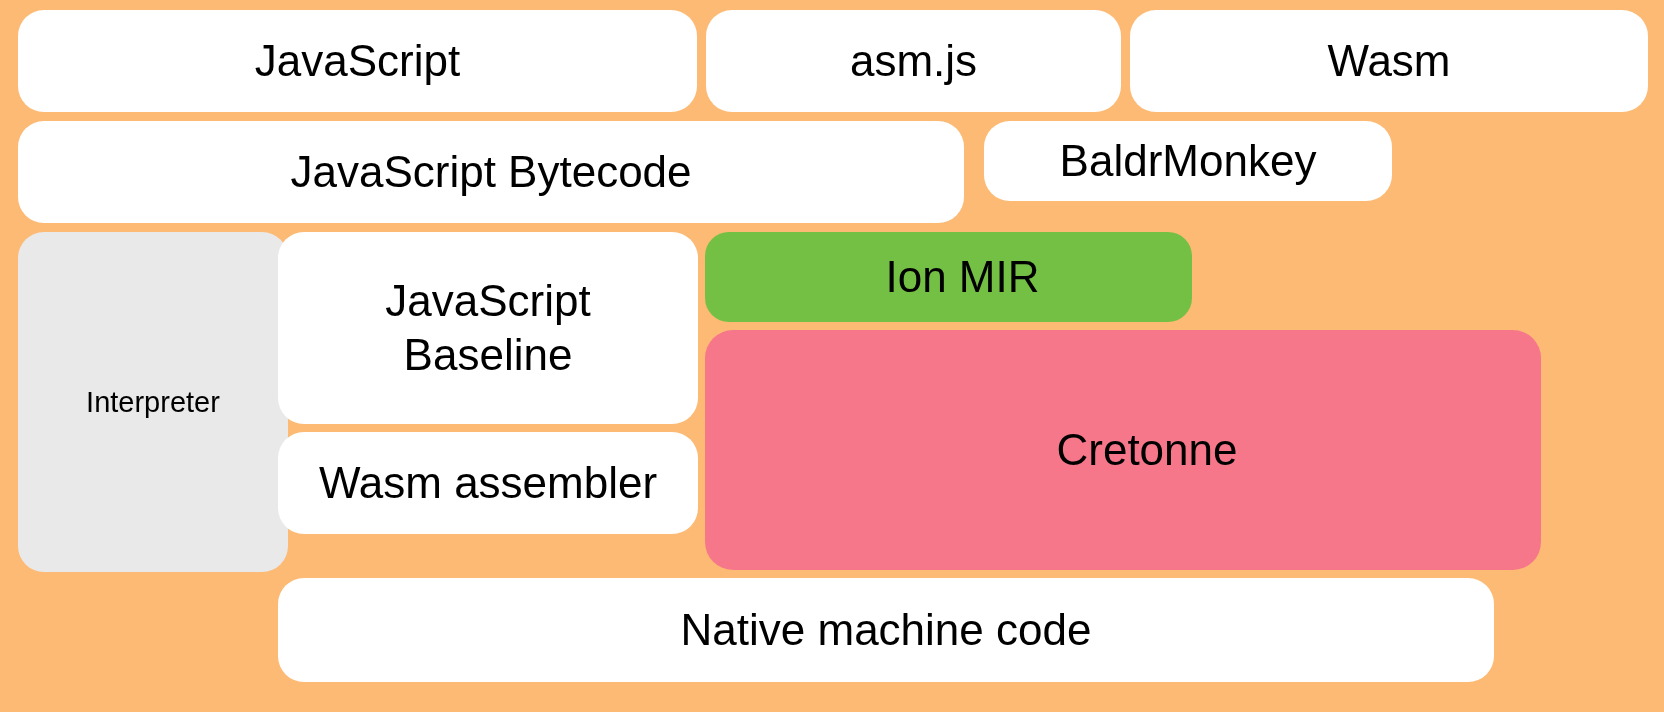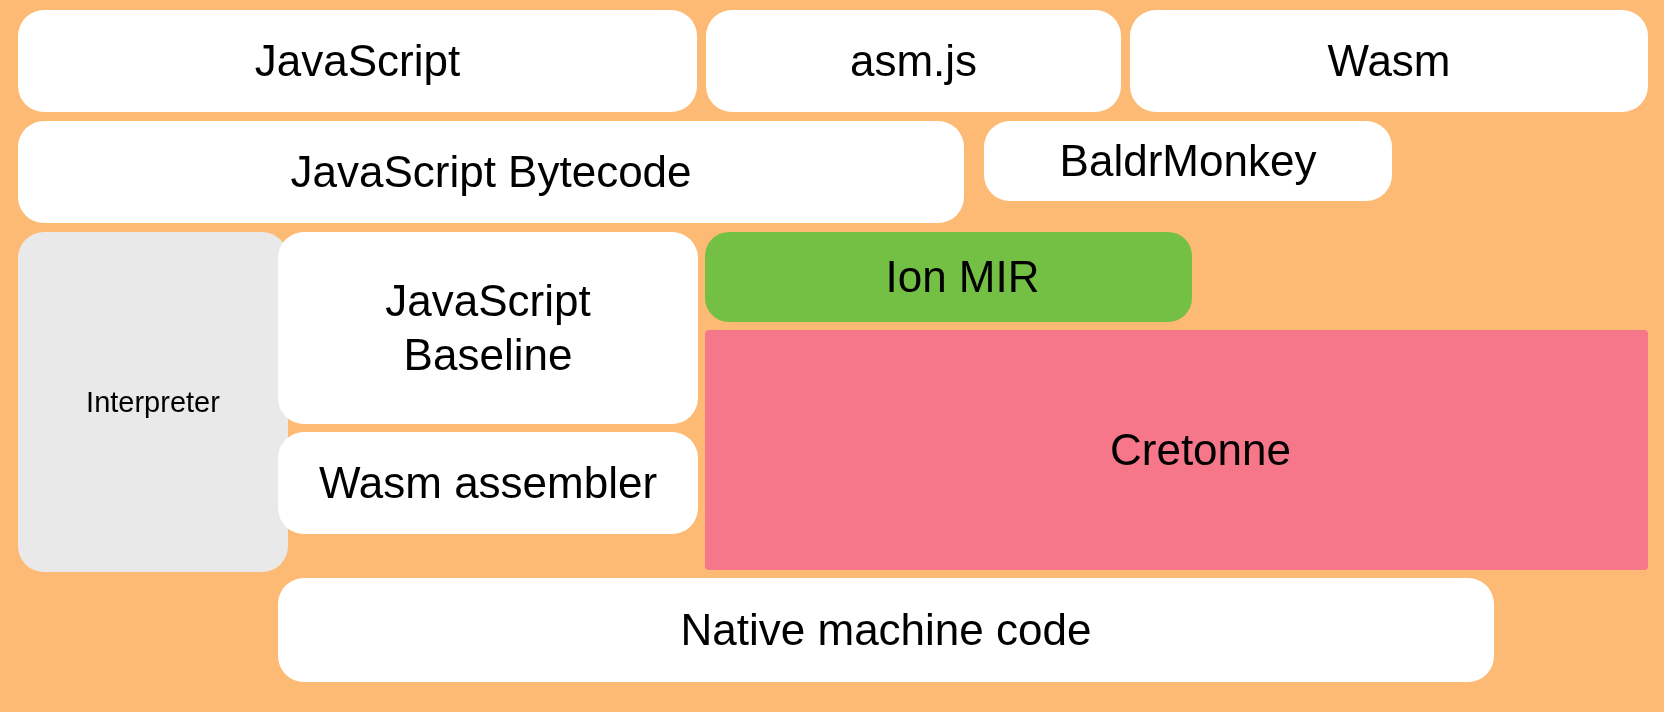--- a/index.html
+++ b/index.html
@@ -47,22 +47,22 @@
   
   #node-js-bytecode  { left: 18px;   top: 121px; width: 946px;  height: 102px; }
   #node-baldrmonkey  { left: 972px;  top: 121px; width: 408px;  height: 80px; margin-left: 12px; }
   
   #node-interpreter  { left: 18px;   top: 232px; width: 270px;  height: 340px;
                        background: #e9e9e9; font-size: 29px; }
   #node-js-baseline  { left: 278px;  top: 232px; width: 420px;  height: 192px; }
   #node-macro-asm    { left: 278px;  top: 432px; width: 420px;  height: 102px; }
   #node-ion-mir      { left: 705px;  top: 232px; width: 487px;  height: 90px;
                        background: #74c044; border-radius: 24px; padding-left: 28px; }
-  #node-cretonne     { left: 705px;  top: 330px; width: 943px;  height: 240px;
-                       background: #f7778a; border-radius: 4px; padding-left: 48px; }
+  #node-cretonne     { left: 705px;  top: 330px; width: 836px;  height: 240px;
+                       background: #f7778a; border-radius: 28px; padding-left: 48px; }
   
   #node-native-code  { left: 278px;  top: 578px; width: 1216px; height: 104px; }
 </style>
 </head>
 <body>
 
 <div id="diagram">
 
   <div class="node" id="node-javascript">JavaScript</div>
 

